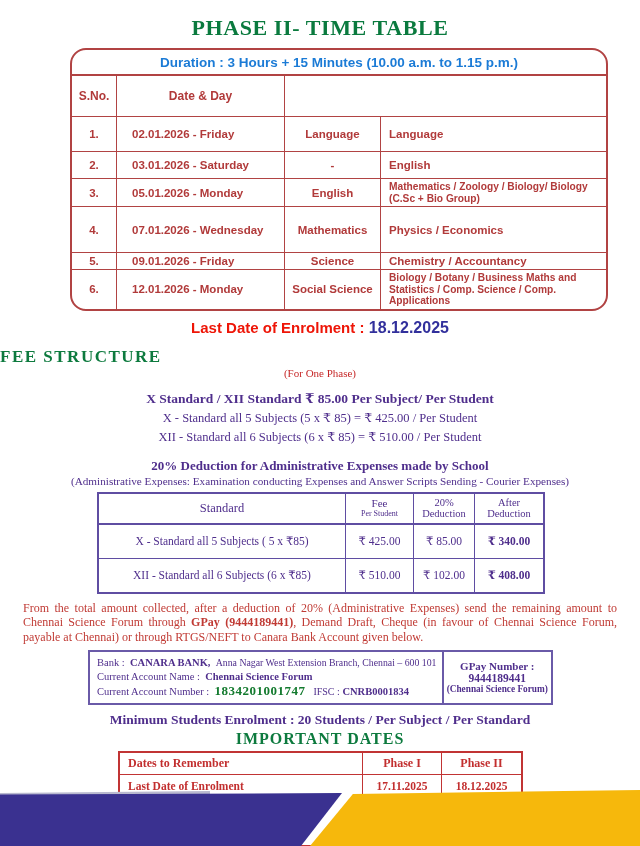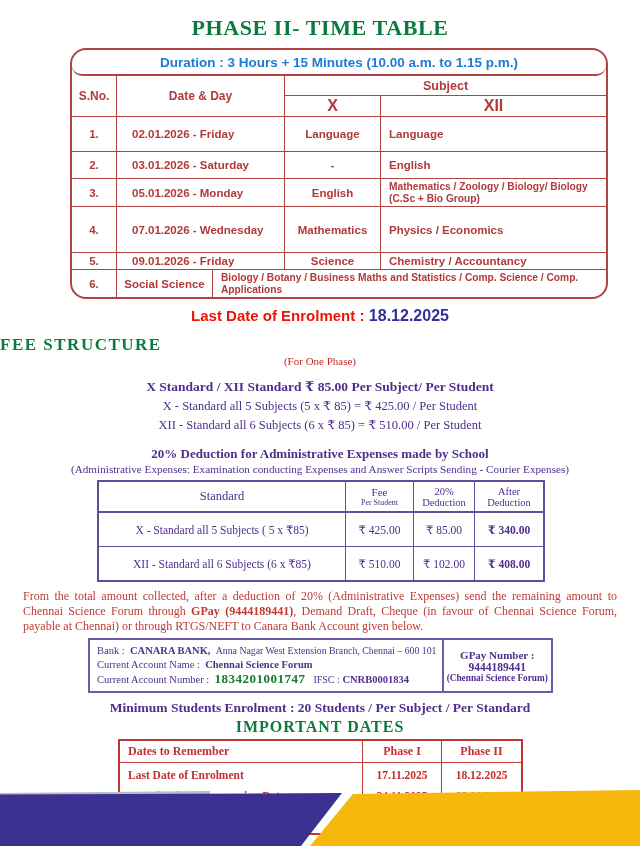--- a/index.html
+++ b/index.html
@@ -8,21 +8,21 @@
   .serif { font-family:"Liberation Serif", "DejaVu Serif", serif; }
 
   
   .page-title { margin-top:15px; text-align:center; font-size:22px; font-weight:bold;
                 color:#0a7a3e; letter-spacing:.6px; }
 
   
   .tt { width:538px; margin:7px 0 0 70px; border:2px solid #b14343; border-radius:16px;
         overflow:hidden; color:#b13a3a; }
   .tt-duration { height:26px; line-height:25px; text-align:center; color:#1b7bd6;
-                 font-weight:bold; font-size:13.5px; border-bottom:2px solid #b14343;border-radius:10px; }
+                 font-weight:bold; font-size:13.5px; border-bottom:2px solid #b14343; }
   .tt-head { display:flex; height:40px; font-weight:bold; }
   .cell { display:flex; align-items:center; justify-content:center; }
   .b-r { border-right:1.6px solid #b14343; }
   .w-sno { width:45px; } .w-date { width:168px; } .w-x { width:96px; }
   .tt-head .h-sno, .tt-head .h-date { font-size:12px; }
   .h-right { flex:1; display:flex; flex-direction:column; }
   .h-subject { height:20px; border-bottom:1.6px solid #b14343; font-size:12.5px;
                display:flex; align-items:center; justify-content:center; }
   .h-xcols { flex:1; display:flex; }
   .h-x { width:96px; border-right:1.6px solid #b14343; }
@@ -113,27 +113,20 @@
 </head>
 <body>
 
 <div class="page-title serif">PHASE II- TIME TABLE</div>
 
 <div class="tt">
   <div class="tt-duration">Duration : 3 Hours + 15 Minutes  (10.00 a.m. to 1.15 p.m.)</div>
   <div class="tt-head">
     <div class="cell b-r w-sno h-sno">S.No.</div>
     <div class="cell b-r w-date h-date">Date &amp; Day</div>
-    <div class="h-right">
-      <div class="h-subject">Subject</div>
-      <div class="h-xcols">
-        <div class="cell h-x">X</div>
-        <div class="cell h-xii">XII</div>
-      </div>
-    </div>
   </div>
 
   <div class="tt-row">
     <div class="cell b-r w-sno c-sno">1.</div>
     <div class="cell b-r w-date c-date">02.01.2026 - Friday</div>
     <div class="cell b-r w-x c-x">Language</div>
     <div class="c-xii">Language</div>
   </div>
   <div class="tt-row">
     <div class="cell b-r w-sno c-sno">2.</div>
@@ -154,20 +147,21 @@
     <div class="c-xii">Physics / Economics</div>
   </div>
   <div class="tt-row">
     <div class="cell b-r w-sno c-sno">5.</div>
     <div class="cell b-r w-date c-date">09.01.2026 - Friday</div>
     <div class="cell b-r w-x c-x">Science</div>
     <div class="c-xii">Chemistry / Accountancy</div>
   </div>
   <div class="tt-row">
     <div class="cell b-r w-sno c-sno">6.</div>
+    <div class="cell b-r w-date c-date">12.01.2026 - Monday</div>
     <div class="cell b-r w-x c-x">Social Science</div>
     <div class="c-xii small">Biology / Botany / Business Maths and Statistics / Comp. Science / Comp. Applications</div>
   </div>
 </div>
 
 <div class="enrol">
   <span class="lbl">Last Date of Enrolment :</span>
   <span class="val">18.12.2025</span>
 </div>
 

